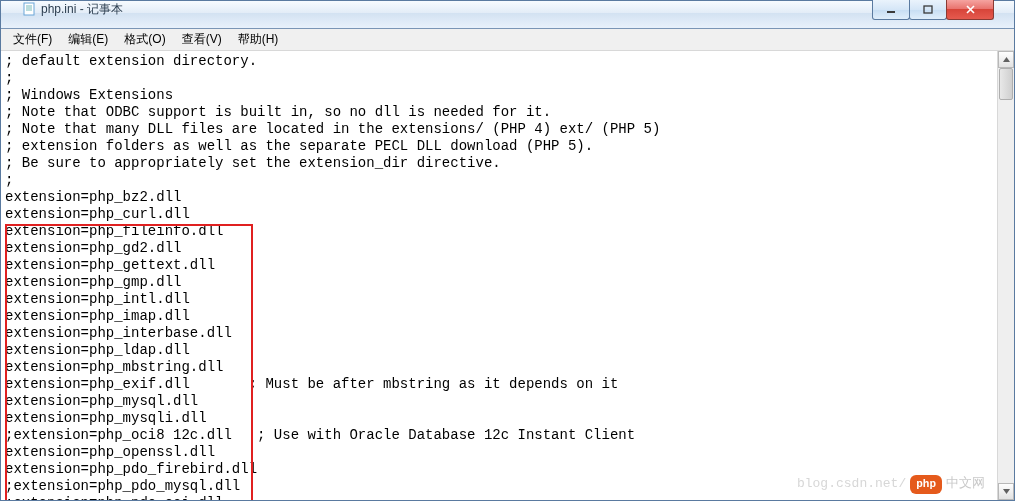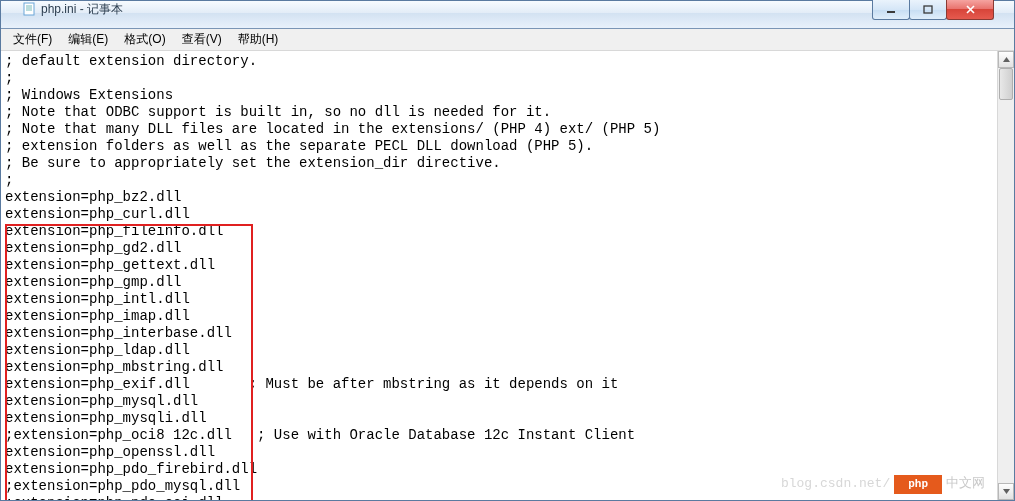--- a/index.html
+++ b/index.html
@@ -149,22 +149,22 @@
       font-size: 13px;
       display: flex;
       gap: 4px;
       pointer-events: none;
     }
     .watermark .phplogo {
       display: inline-flex;
       align-items: center;
       background: #e55a1c;
       color: #fff;
-      border-radius: 0;
-      padding: 1px 14px;
+      border-radius: 6px;
+      padding: 1px 6px;
       font-size: 11px;
       font-weight: bold;
     }
     .watermark .cn { color: #c9c9c9; font-size: 13px; }
   </style>
 </head>
 <body>
 
 <div class="window">
 

